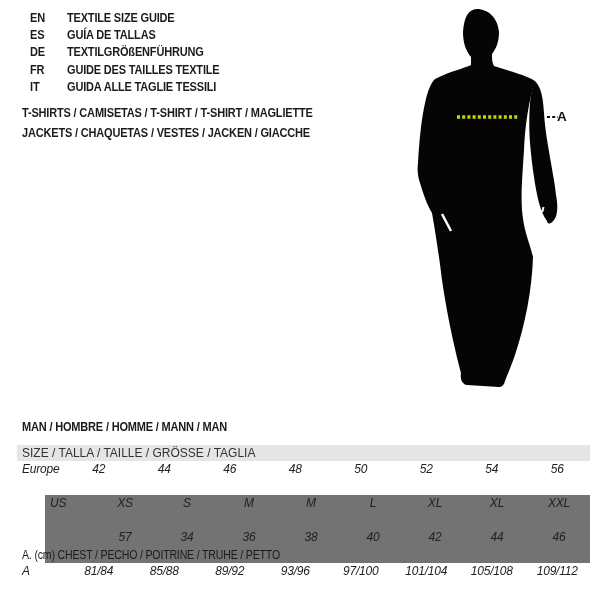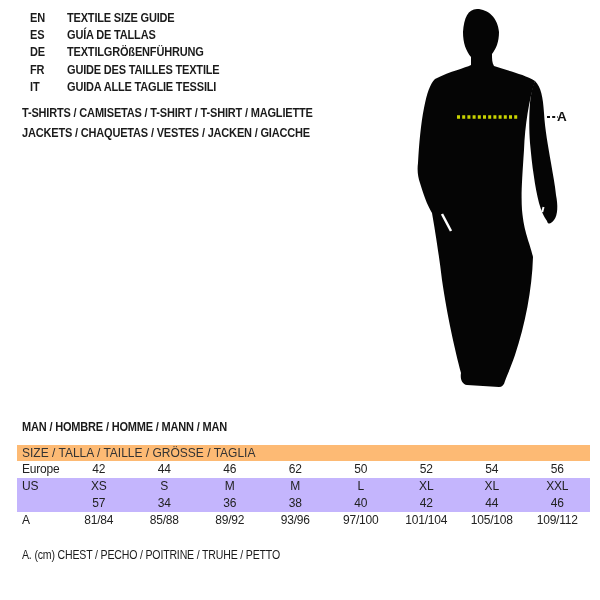--- a/index.html
+++ b/index.html
@@ -16,23 +16,23 @@
   
   .categories{position:absolute;left:22px;top:106px;}
   .cat-line{height:20px;font-weight:bold;font-size:12.5px;}
   
   .figure{position:absolute;left:415px;top:5px;width:150px;height:385px;}
   .measure-label{position:absolute;left:557px;top:109px;font-weight:bold;font-size:13.5px;color:#111;}
   
   .man-heading{position:absolute;left:22px;top:420px;font-weight:bold;font-size:12.5px;}
   
   .size-table{position:absolute;left:17px;top:445px;width:573px;}
-  .t-header{height:16px;line-height:16px;background:#fdba74;color:#333333;font-size:12px;padding-left:5px;box-sizing:border-box;}
-  .t-row{display:grid;grid-template-columns:49px repeat(8,1fr);height:17px;line-height:17px;font-size:12px;color:#222;}
-  .t-row.stripe{background:#c4b5fd;}
+  .t-header{height:16px;line-height:16px;background:#e5e5e5;color:#333333;font-size:12px;padding-left:5px;box-sizing:border-box;}
+  .t-row{display:grid;grid-template-columns:49px repeat(8,1fr);height:34px;line-height:17px;font-size:12px;color:#222;font-style:italic;}
+  .t-row.stripe{background:#737373;margin-left:28px;}
   .t-label{padding-left:5px;text-align:left;letter-spacing:-0.2px;}
   .t-cell{text-align:center;letter-spacing:-0.2px;}
   
   .footnote{position:absolute;left:22px;top:548px;font-weight:normal;font-size:12px;}
 </style>
 </head>
 <body>
 
 <div class="page">
 
@@ -117,21 +117,21 @@
   <div class="man-heading"><span class="cond">MAN / HOMBRE / HOMME / MANN / MAN</span></div>
 
   <div class="size-table">
     <div class="t-header">SIZE / TALLA / TAILLE / GRÖSSE / TAGLIA</div>
 
     <div class="t-row">
       <div class="t-label">Europe</div>
       <div class="t-cell">42</div>
       <div class="t-cell">44</div>
       <div class="t-cell">46</div>
-      <div class="t-cell">62</div>
+      <div class="t-cell">48</div>
       <div class="t-cell">50</div>
       <div class="t-cell">52</div>
       <div class="t-cell">54</div>
       <div class="t-cell">56</div>
     </div>
 
     <div class="t-row stripe">
       <div class="t-label">US</div>
       <div class="t-cell">XS</div>
       <div class="t-cell">S</div>

